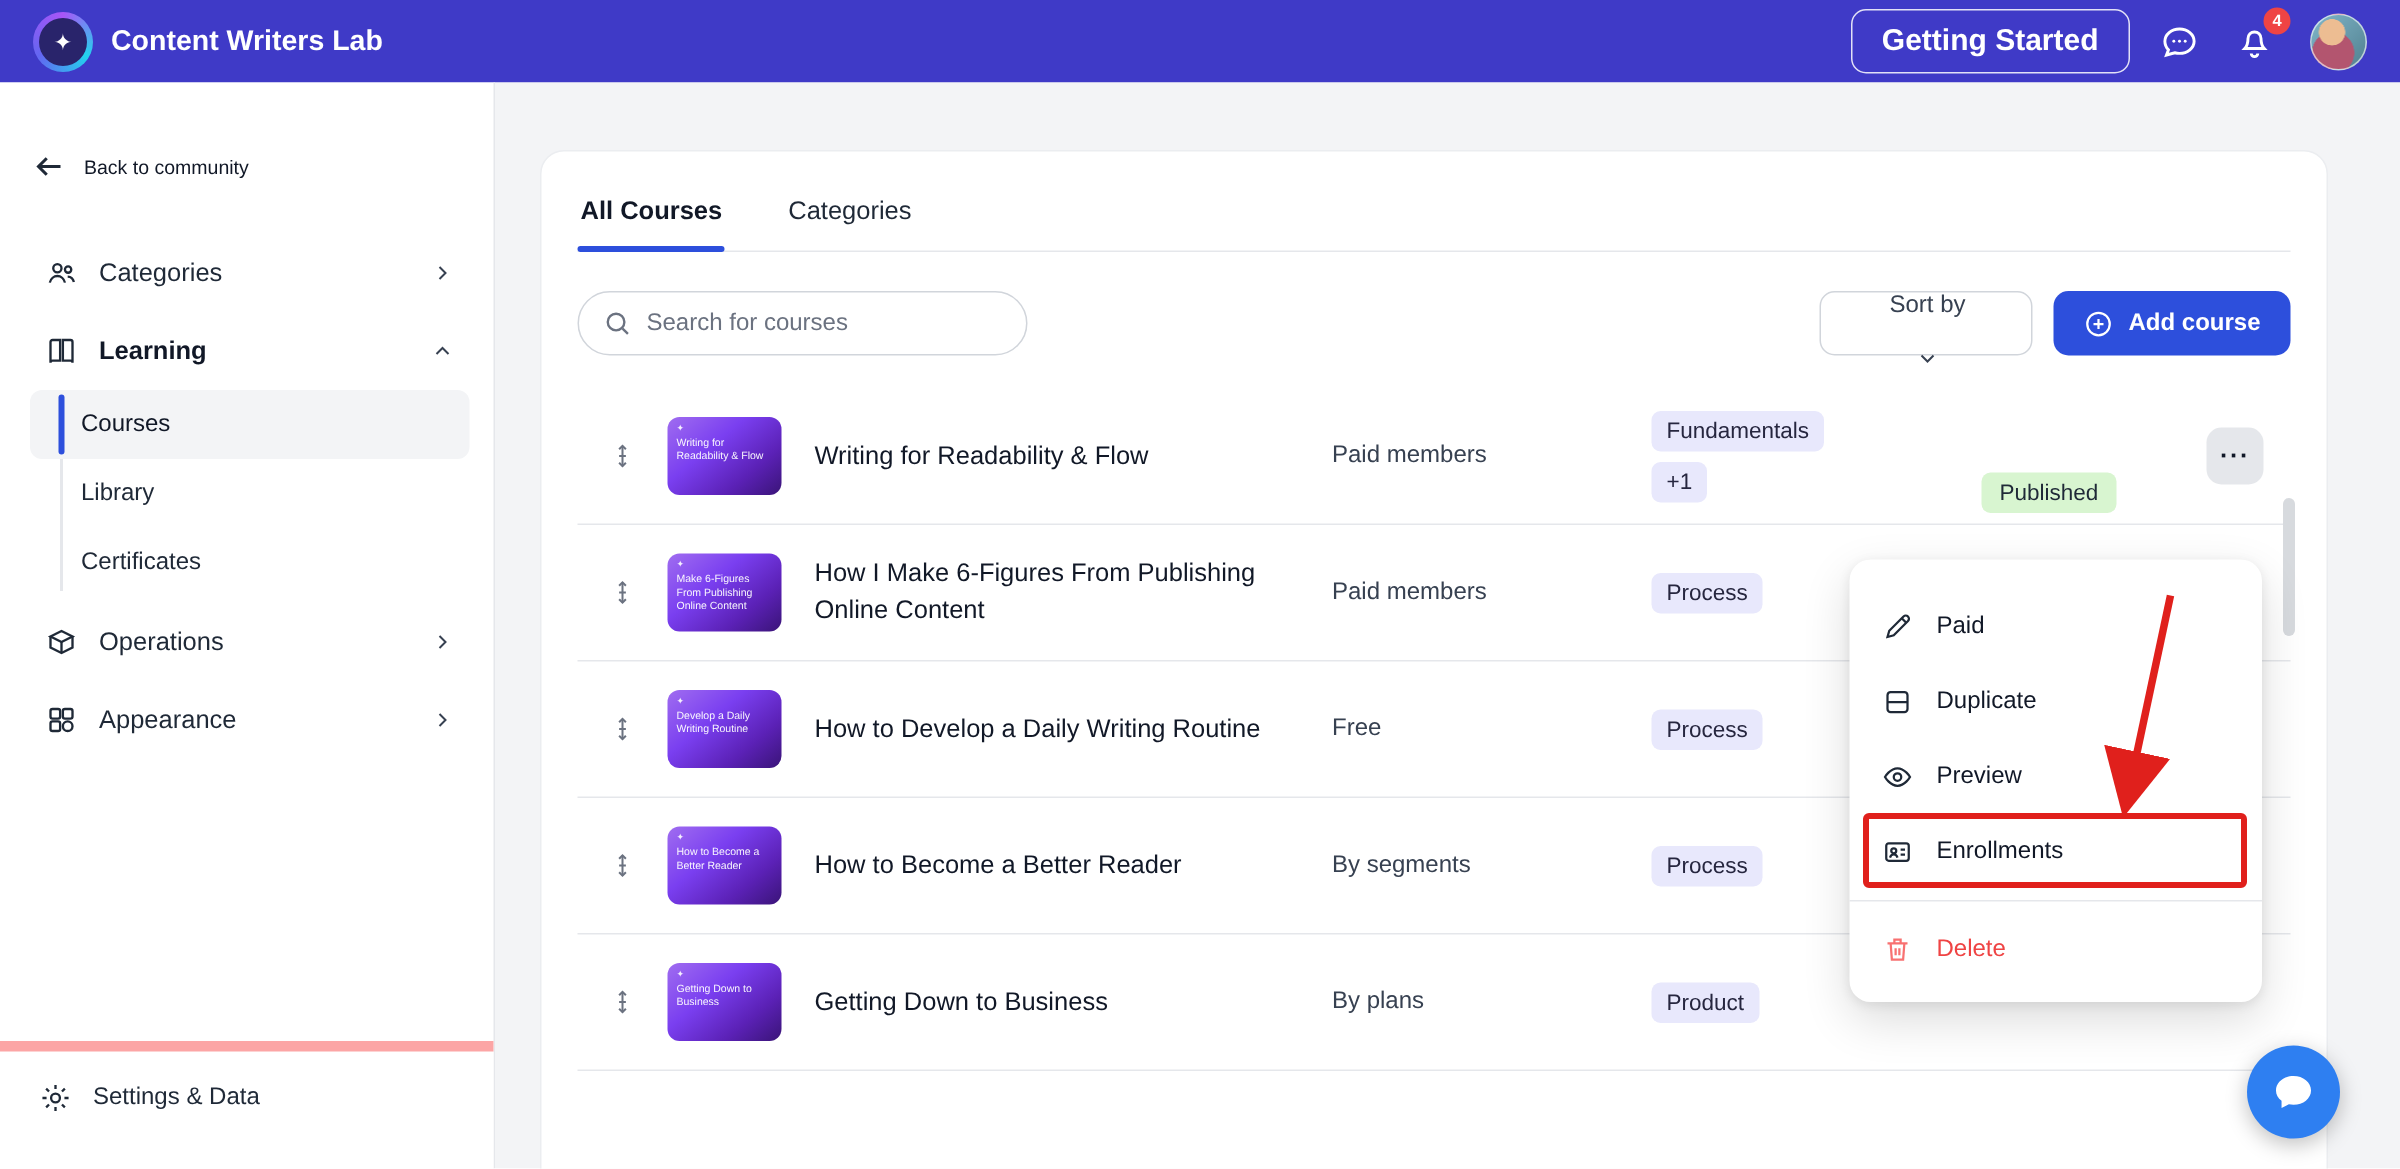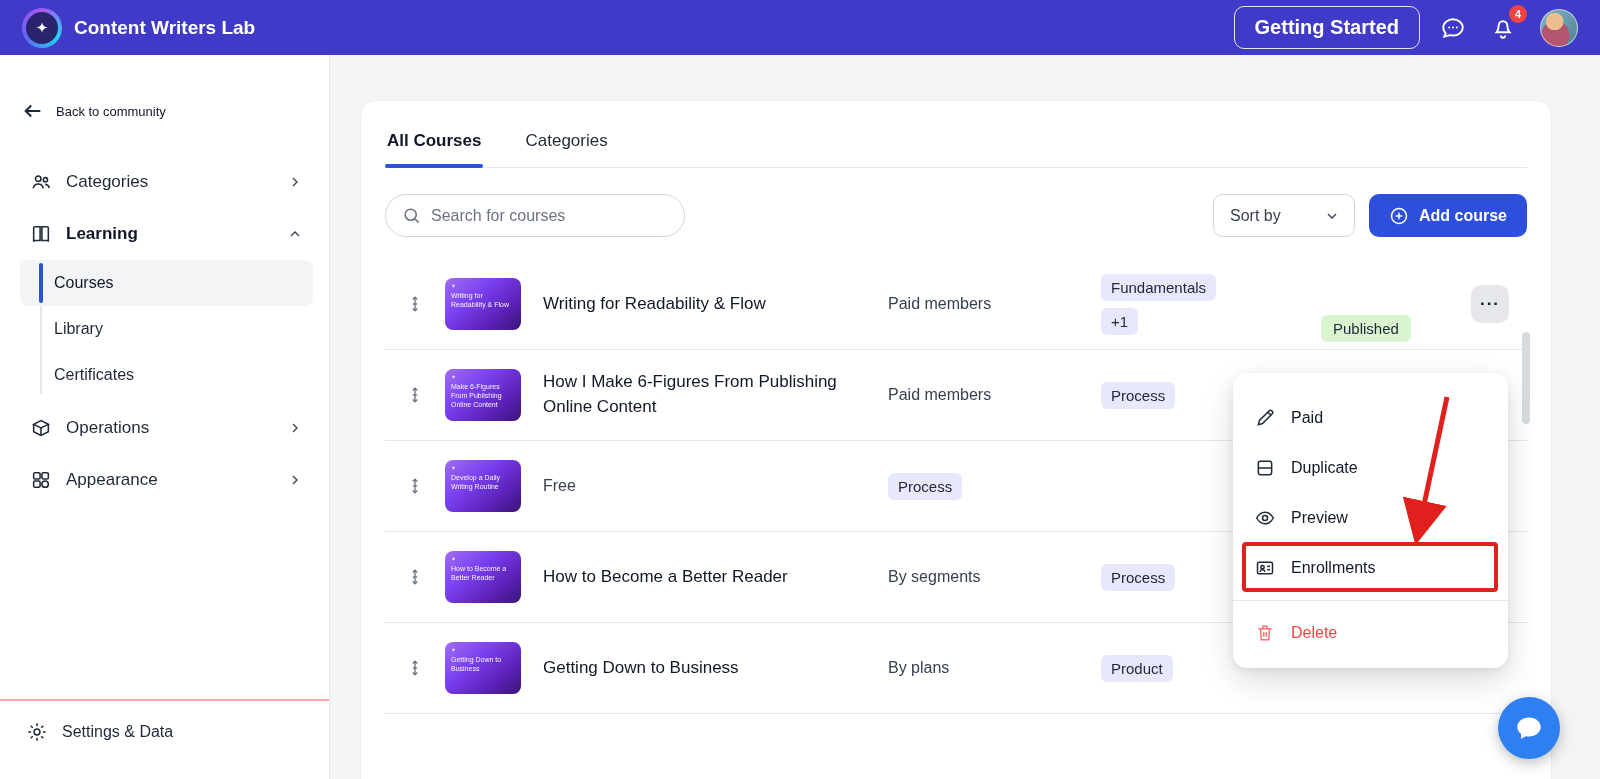--- a/index.html
+++ b/index.html
@@ -68,21 +68,21 @@
   .nav-icon { width:22px; height:22px; color:#1f2937; flex:none; }
   .subnav { position:relative; margin:0 0 4px 0; }
   .tree-line { position:absolute; left:20px; top:4px; bottom:4px; width:2px; background:#e5e7eb; }
   .subitem {
     position:relative; display:flex; align-items:center; height:46px;
     padding-left:34px; font-size:16px; color:#1f2937; border-radius:8px; cursor:pointer;
   }
   .subitem.active { background:#f3f4f6; font-weight:500; color:#111827; }
   .active-bar { position:absolute; left:19px; top:3px; bottom:3px; width:4px; border-radius:2px; background:var(--accent,#2d4fdc); }
   .sidebar-footer {
-    position:absolute; left:0; right:0; bottom:0; border-top:2px solid #fca5a5;
+    position:absolute; left:0; right:0; bottom:0; border-top:7px solid #fca5a5;
     padding:20px 26px 36px 26px; display:flex; align-items:center; gap:14px;
     font-size:16px; color:#1f2937; cursor:pointer; background:#fff;
   }
 
   
   .main { flex:1; background:#f3f4f6; position:relative; }
   .card {
     position:absolute; left:30px; right:48px; top:45px; bottom:-24px;
     background:#fff; border:1px solid #ebedf0; border-radius:16px;
     padding:0 24px;
@@ -97,21 +97,21 @@
     width:300px; height:43px; border:1px solid #d1d5db; border-radius:22px;
     display:flex; align-items:center; gap:10px; padding:0 16px; color:#6b7280;
   }
   .search-box input { border:none; outline:none; font-size:16px; font-family:inherit; color:#1f2937; flex:1; background:transparent; }
   .search-box input::placeholder { color:#6b7280; }
   .toolbar-right { display:flex; align-items:center; gap:14px; }
   .sort-btn {
     height:43px; min-width:142px; padding:0 14px 0 16px; border-radius:10px;
     border:1px solid #d1d5db; background:#fff; font-size:16px; color:#374151;
     display:flex; align-items:center; justify-content:space-between; gap:18px;
-    font-family:inherit; cursor:pointer;
+    font-family:inherit; cursor:pointer;flex-direction:column;
   }
   .add-btn {
     height:43px; padding:0 20px; border:none; border-radius:10px;
     background:var(--accent,#2d4fdc); color:#fff; font-size:16px; font-weight:600;
     display:flex; align-items:center; gap:10px; font-family:inherit; cursor:pointer;
   }
 
   
   .table { margin-top:22px; }
   .thead, .trow {
@@ -426,20 +426,21 @@
                 <polyline points="9 18 12 21 15 18"></polyline>
                 <line x1="9" y1="12" x2="15" y2="12"></line>
             </svg>
           </span>
           <span class="cell">
             <span class="thumb">
               <span class="thumb-star">✦</span>
               <span class="thumb-text">Develop a Daily Writing Routine</span>
             </span>
           </span>
+          <span class="cell cname">How to Develop a Daily Writing Routine</span>
           <span class="cell access">Free</span>
           <span class="cell"><span class="pill">Process</span></span>
           <span class="cell"></span>
           <span class="cell"></span>
         </div>
 
         <div class="trow">
           <span class="cell handle">
             <svg viewBox="0 0 24 24" width="18" height="18" fill="none" stroke="currentColor" stroke-width="1.8">
               <line x1="12" y1="3" x2="12" y2="21"></line>

